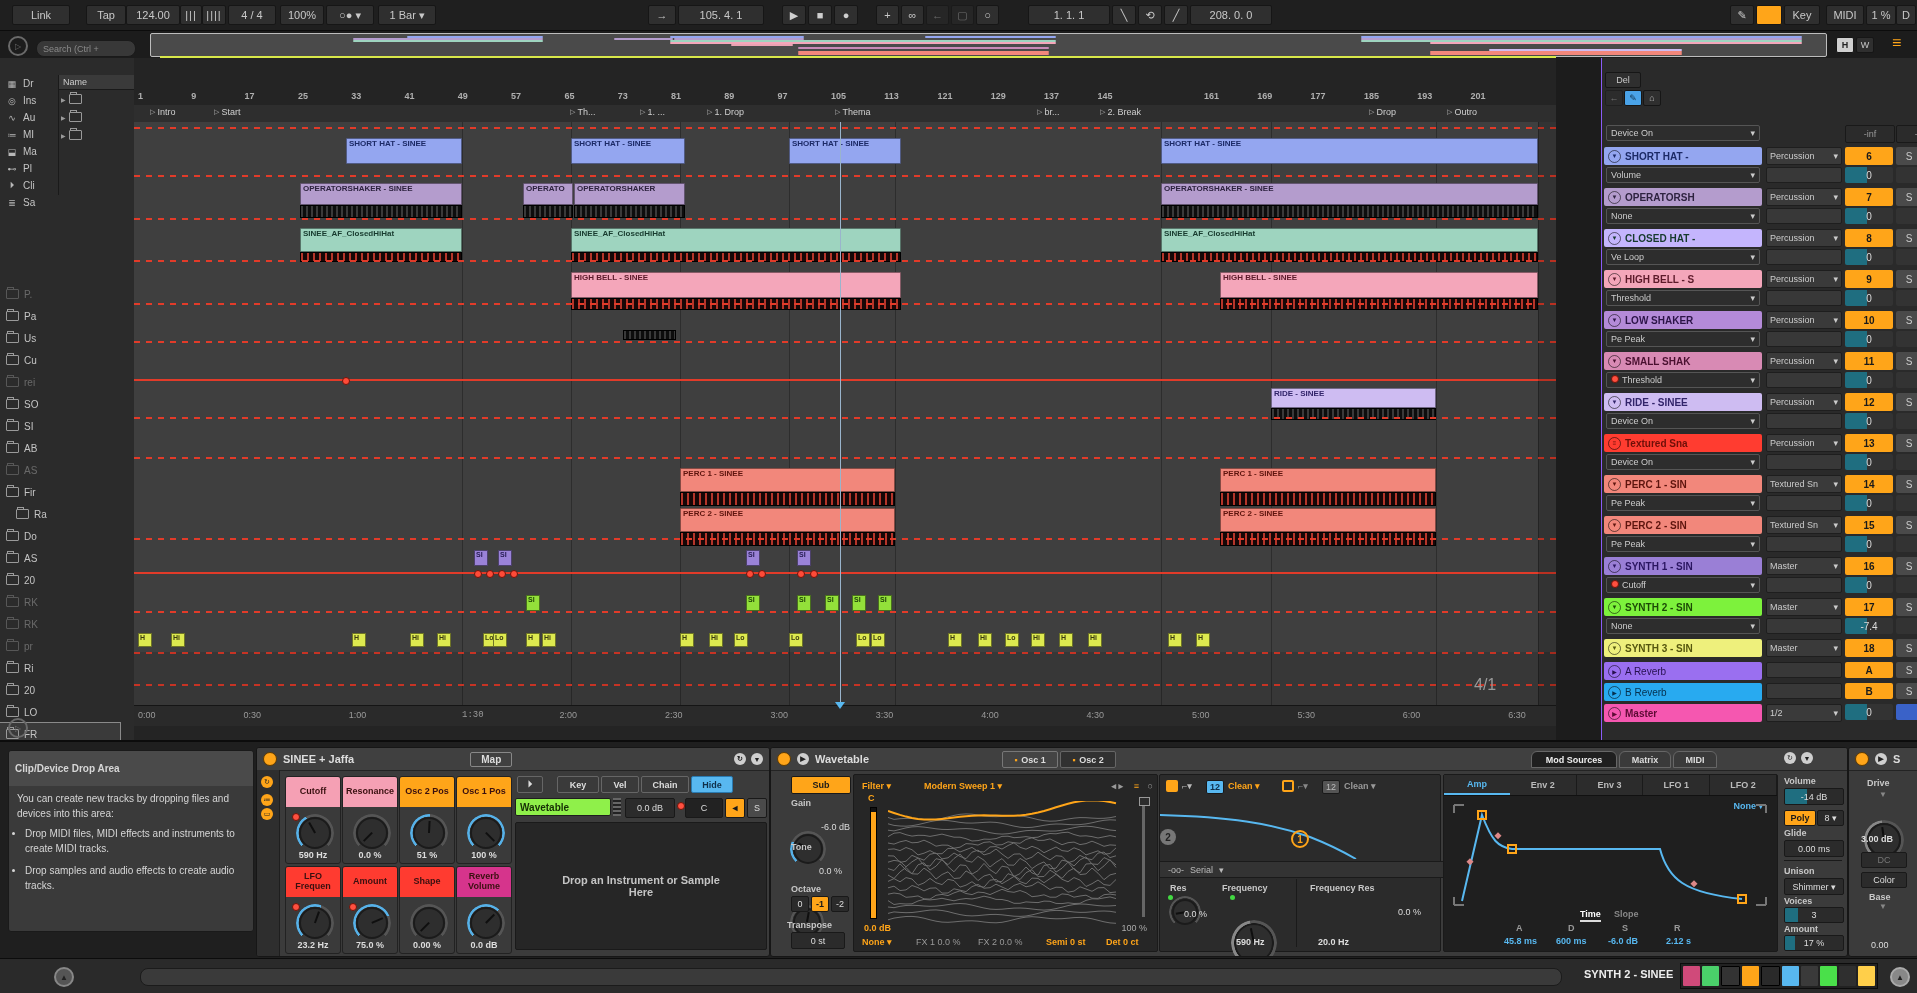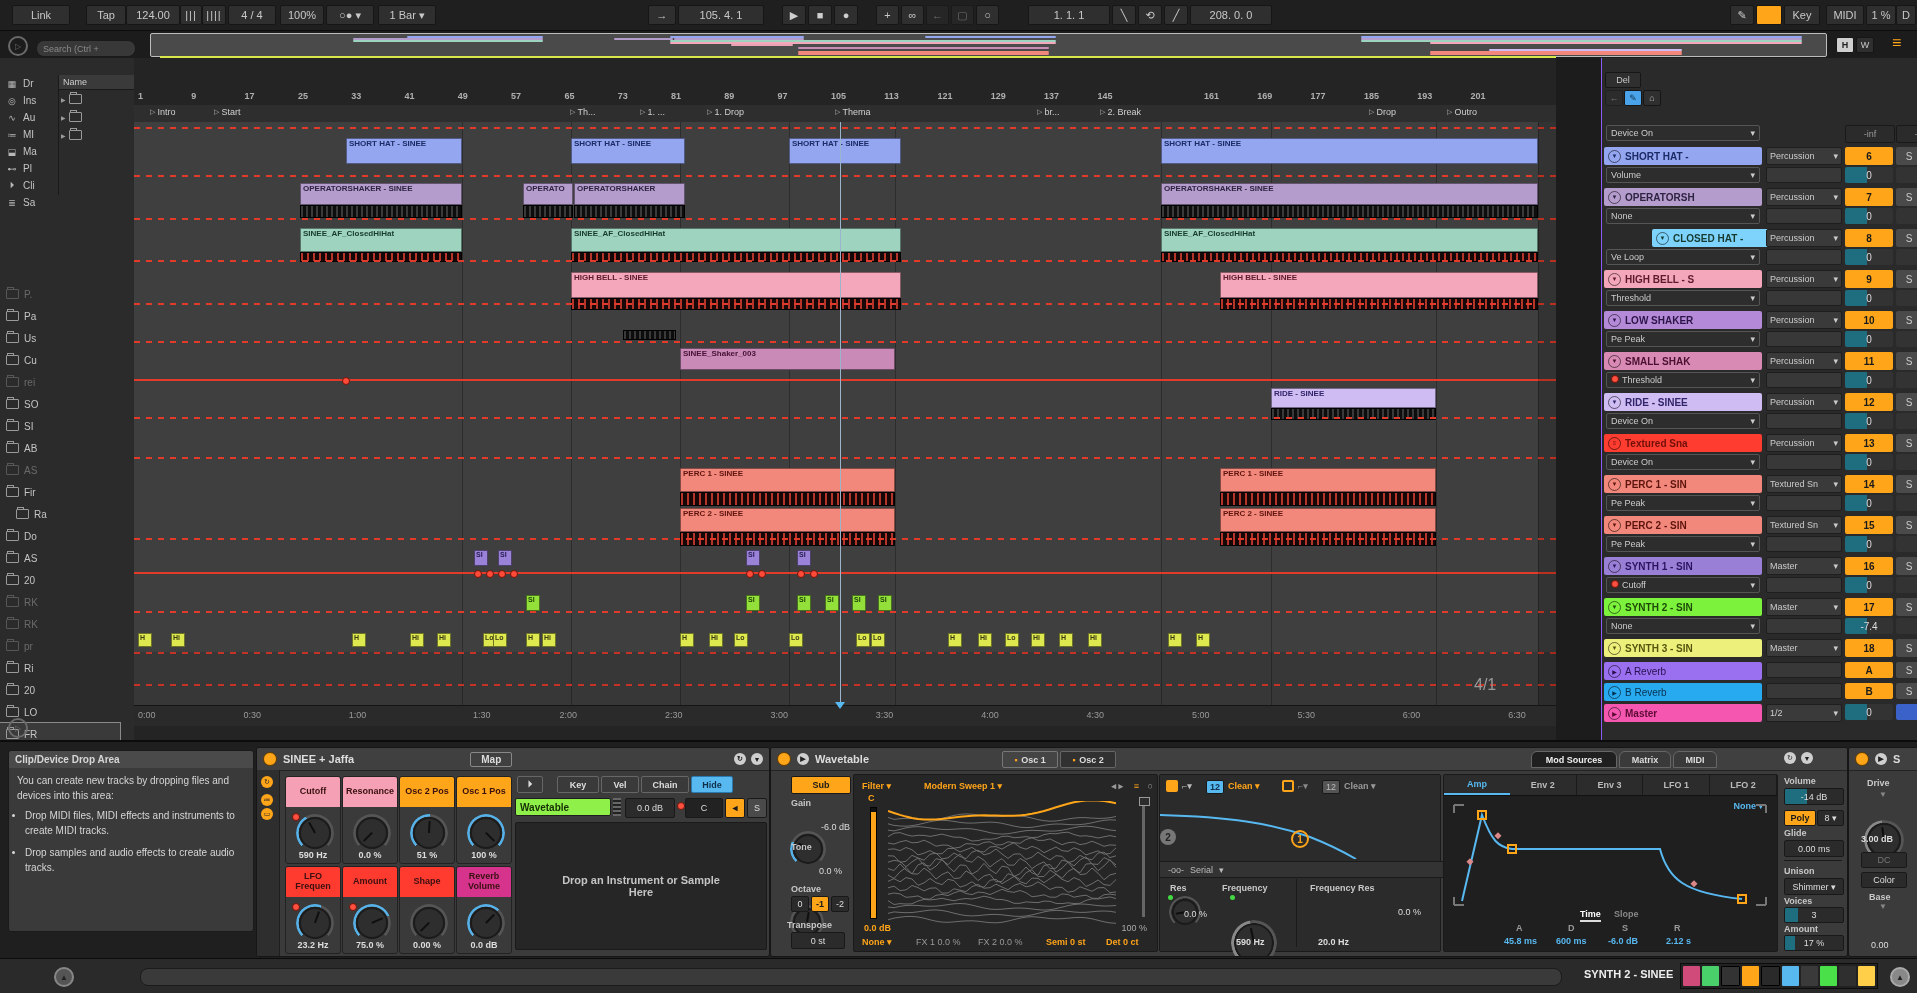--- a/index.html
+++ b/index.html
@@ -68,21 +68,21 @@
   .ts{position:absolute;left:292px;top:0;width:26px;height:18px;background:#4a4a4a;border-radius:2px;color:#ccc;display:flex;align-items:center;justify-content:center;}
   .tmon{position:absolute;left:322px;top:0;width:32px;height:18px;background:#4a4a4a;border-radius:2px;color:#ddd;display:flex;align-items:center;justify-content:center;font-size:9px;}
   .tpan{position:absolute;left:292px;top:20px;width:62px;height:16px;background:#333;border-radius:2px;color:#ddd;display:flex;align-items:center;justify-content:center;}
   .tmeter{position:absolute;left:356px;top:0;width:4px;height:36px;background:repeating-linear-gradient(0deg,#555 0 2px,#222 2px 4px);}
   .postbtn{position:absolute;left:322px;top:0;width:34px;height:16px;background:#ffa519;color:#1a1a1a;font-weight:bold;border-radius:2px;display:flex;align-items:center;justify-content:center;font-size:9px;}
   .sidecirc{position:absolute;left:336px;width:18px;height:18px;border-radius:50%;display:flex;align-items:center;justify-content:center;font-size:7px;font-weight:bold;color:#1a1a1a;background:#ffa519;}
   #tscroll{position:absolute;left:347px;top:300px;width:5px;height:170px;background:#9a9a9a;border-radius:3px;}
   
   #devarea{left:0;top:740px;width:1917px;height:218px;background:#1f1f1f;border-top:2px solid #0c0c0c;}
   #infopanel{position:absolute;left:8px;top:8px;width:244px;height:180px;background:#3a3a3a;border:1px solid #1a1a1a;border-radius:3px;font-size:10px;color:#d6d6d6;}
-  #infotitle{background:#4a4a4a;font-weight:bold;padding:3px 6px;border-radius:3px 3px 0 0;}
+  #infotitle{background:#4a4a4a;font-weight:bold;padding:12px 6px;border-radius:3px 3px 0 0;}
   #infopanel p{margin:6px 8px;line-height:1.45;}
   #infopanel li{margin:0 8px 8px 16px;line-height:1.45;}
   .device{position:absolute;top:5px;height:208px;background:#3b3b3b;border:1px solid #161616;border-radius:3px;overflow:hidden;}
   .dtitle{height:22px;background:#404040;border-bottom:1px solid #232323;display:flex;align-items:center;gap:6px;padding:0 6px;font-size:11px;font-weight:bold;color:#ddd;}
   .led{width:12px;height:12px;border-radius:50%;background:#ffa519;border:1px solid #5e3a00;flex:none;}
   .pcirc{width:12px;height:12px;border-radius:50%;background:#cfcfcf;color:#222;font-size:7px;display:flex;align-items:center;justify-content:center;flex:none;}
   .mapbtn{border:1px solid #888;border-radius:2px;padding:1px 10px;font-size:10px;font-weight:bold;color:#ddd;}
   .knob{position:relative;border-radius:50%;background:#2e2e2e;border:2px solid #1b1b1b;}
   .knob i{position:absolute;inset:-5px;border-radius:50%;background:conic-gradient(from 225deg,var(--ac) 0 var(--sw),#555 var(--sw) 270deg,transparent 270deg);-webkit-mask:radial-gradient(circle,transparent 60%,#000 62%);mask:radial-gradient(circle,transparent 60%,#000 62%);}
   .knob b{position:absolute;left:calc(50% - 1px);top:8%;bottom:50%;width:2px;background:#0f0f0f;transform-origin:50% 100%;transform:rotate(var(--rot));}
@@ -436,25 +436,20 @@
           <div class="clip" style="left: 437px; width: 330px; background: rgb(244, 166, 186);">
             <span style="color: rgb(92, 26, 42);">HIGH BELL - SINEE</span>
           </div>
           <div class="clip" style="left: 1086px; width: 318px; background: rgb(244, 166, 186);">
             <span style="color: rgb(92, 26, 42);">HIGH BELL - SINEE</span>
           </div>
         </div>
         <div class="strip hatch" style="left: 437px; width: 330px; top: 176px; height: 12px;"></div>
         <div class="strip hatch" style="left: 1086px; width: 318px; top: 176px; height: 12px;"></div>
         <div class="strip" style="left: 489px; width: 53px; top: 208px; height: 10px;"></div>
-        <div class="lane" style="top: 226px; height: 22px;">
-          <div class="clip" style="left: 546px; width: 215px; background: rgb(201, 138, 184);">
-            <span style="color: rgb(70, 16, 52);">SINEE_Shaker_003</span>
-          </div>
-        </div>
         <div class="lane" style="top: 266px; height: 20px;">
           <div class="clip" style="left: 1137px; width: 165px; background: rgb(206, 188, 242);">
             <span style="color: rgb(50, 36, 106);">RIDE - SINEE</span>
           </div>
         </div>
         <div class="strip" style="left: 1137px; width: 165px; top: 286px; height: 12px;"></div>
         <div class="lane" style="top: 346px; height: 24px;">
           <div class="clip" style="left: 546px; width: 215px; background: rgb(242, 135, 123);">
             <span style="color: rgb(94, 21, 14);">PERC 1 - SINEE</span>
           </div>
@@ -531,21 +526,21 @@
         <div class="reddot" style="left: 663px; top: 448px;"></div>
         <div class="reddot" style="left: 676px; top: 448px;"></div>
       </div>
     <div id="darkright"></div>
     <div id="darkbottom"></div>
     <div id="playhead" style="left: 706px;"></div>
     <div id="timeruler">
         <div class="tlab" style="left: 4px;">0:00</div>
         <div class="tlab" style="left: 109.4px;">0:30</div>
         <div class="tlab" style="left: 214.8px;">1:00</div>
-        <div class="tlab" style="left: 339px;">1:30</div>
+        <div class="tlab" style="left: 328px; font-family: Liberation Mono, monospace;">1:30</div>
         <div class="tlab" style="left: 425.6px;">2:00</div>
         <div class="tlab" style="left: 531px;">2:30</div>
         <div class="tlab" style="left: 636.4px;">3:00</div>
         <div class="tlab" style="left: 741.8px;">3:30</div>
         <div class="tlab" style="left: 847.2px;">4:00</div>
         <div class="tlab" style="left: 952.6px;">4:30</div>
         <div class="tlab" style="left: 1058px;">5:00</div>
         <div class="tlab" style="left: 1163.4px;">5:30</div>
         <div class="tlab" style="left: 1268.8px;">6:00</div>
         <div class="tlab" style="left: 1374.2px;">6:30</div>
@@ -610,21 +605,21 @@
           <div class="tvol">
             <i></i>
             <b>0</b>
           </div>
           <div class="ts">S</div>
           <div class="tmon">◔</div>
           <div class="tpan">C</div>
           <div class="tmeter"></div>
         </div>
         <div class="trow" style="top: 171px; height: 40px;">
-          <div class="tname" style="background:#7dd3fc;color:#173a2e;margin-left:48px;">
+          <div class="tname" style="background:#c4b5fd;color:#173a2e;">
             <span class="arr2" style="color:#173a2e;">▼</span>
             <span>CLOSED HAT -</span>
           </div>
           <div class="tauto">
             <span>Ve Loop</span>
             <span>▾</span>
           </div>
           <div class="tgroup">
             <span>Percussion</span>
             <span>▾</span>

